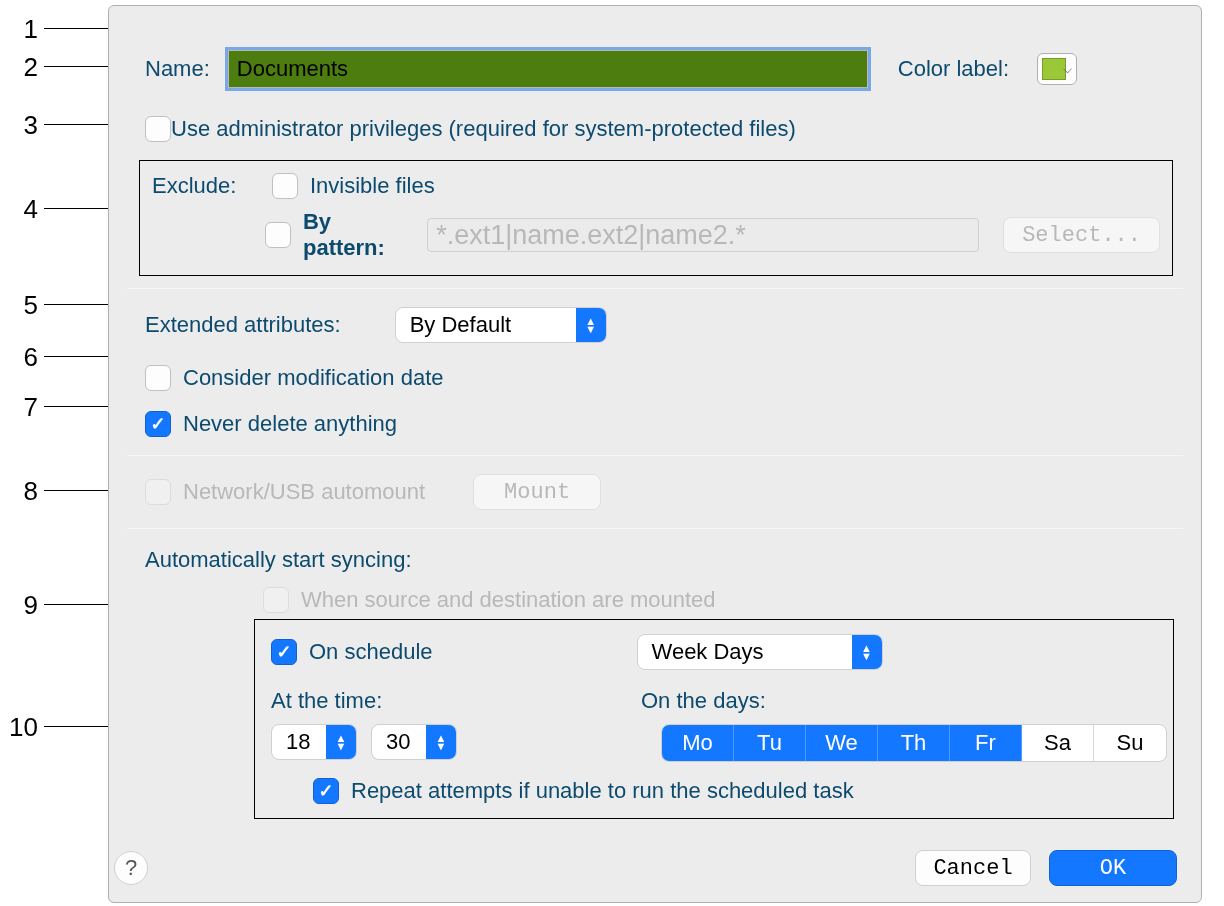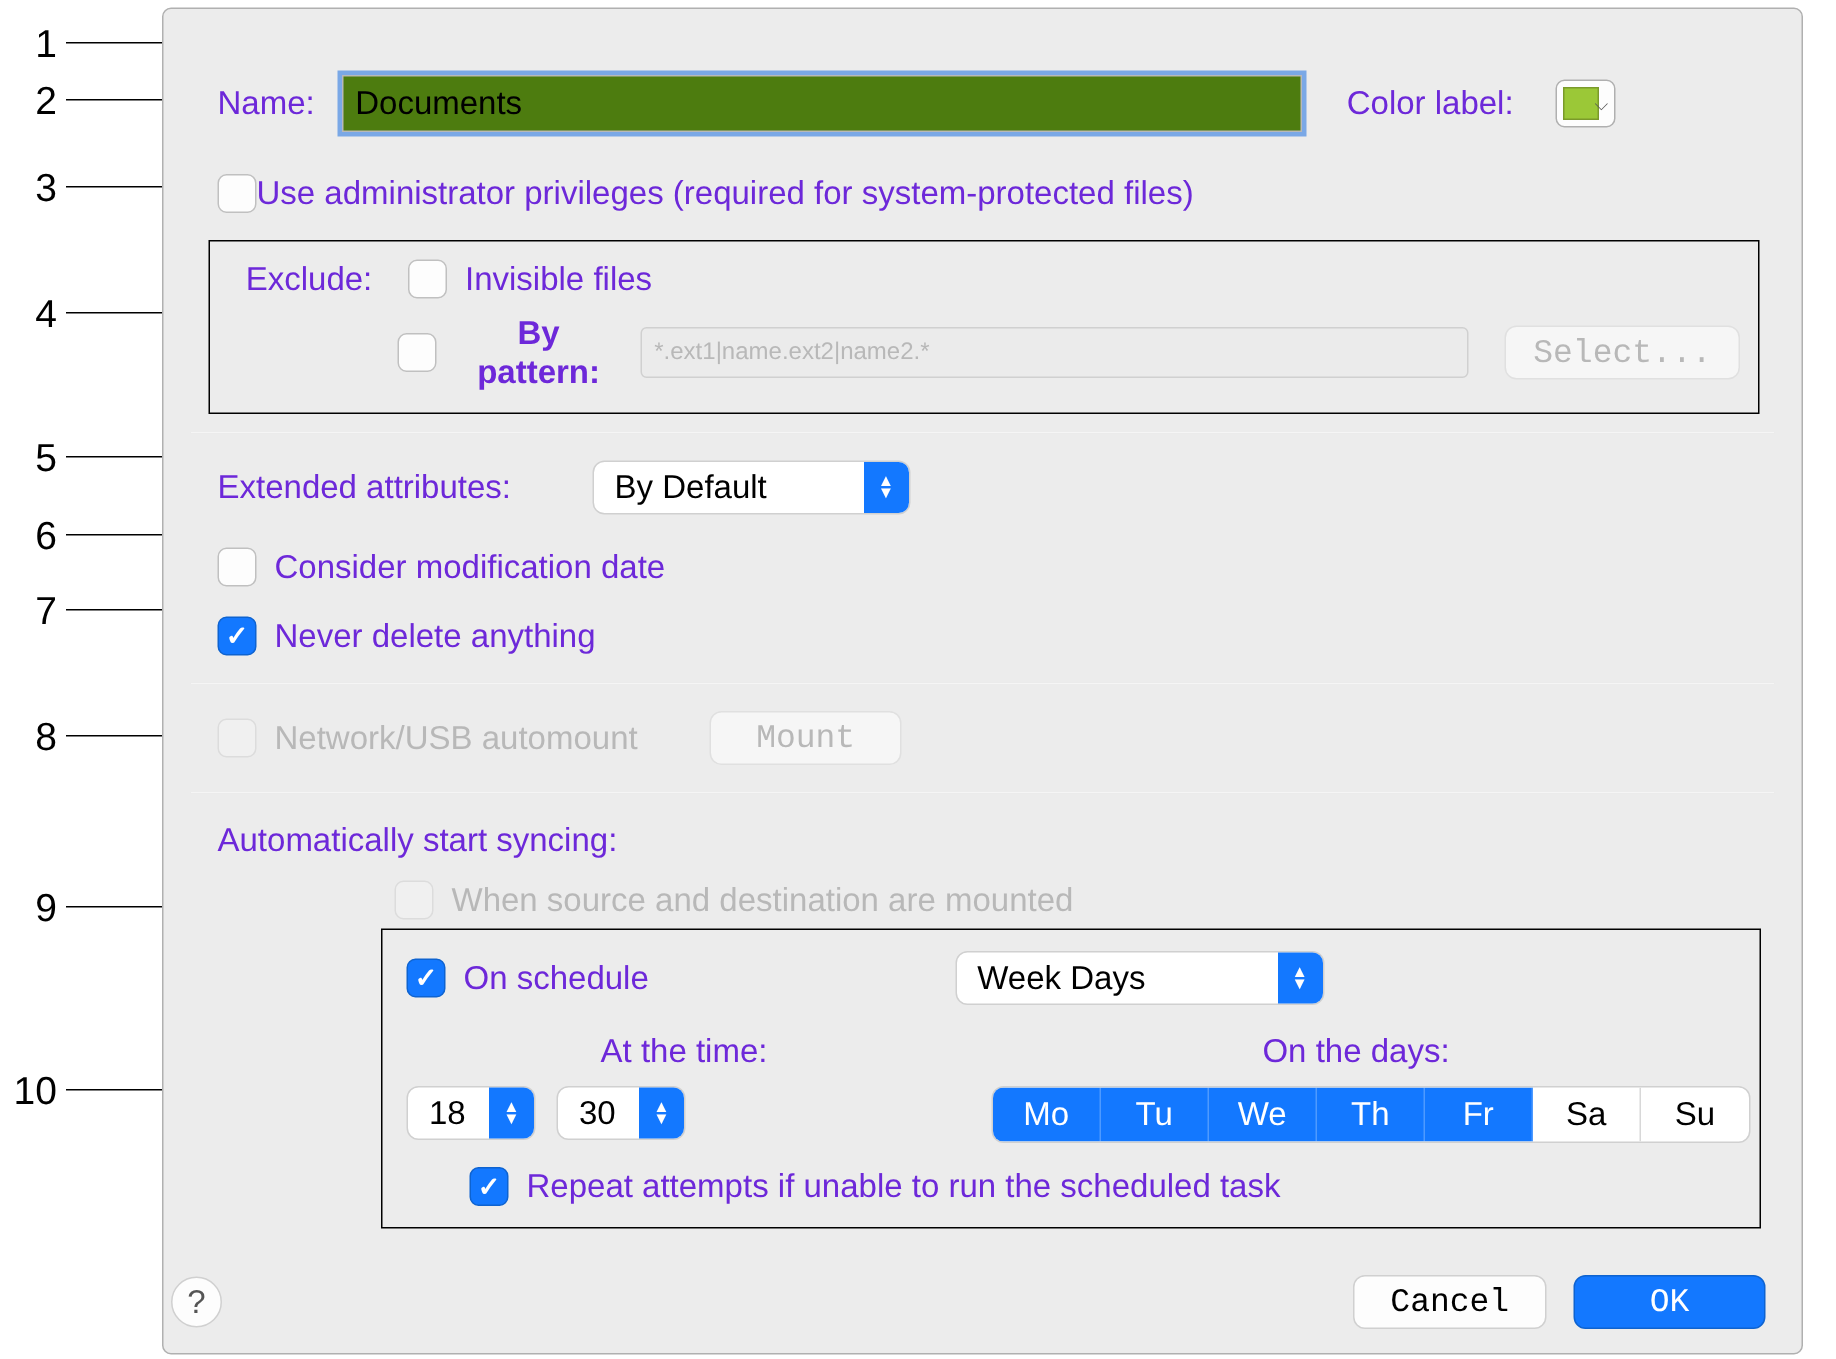--- a/index.html
+++ b/index.html
@@ -40,21 +40,21 @@
       border: 1px solid #b0b0b0;
       border-radius: 6px;
       padding-top: 44px;
     }
     .row {
       display: flex;
       align-items: center;
       padding-left: 36px;
       padding-right: 28px;
     }
-    .label { color: #6d28d9; text-align: center; }
+    .label { color: #0c4a6e; }
     .text-input {
       font-size: 22px;
       padding: 4px 8px;
       height: 36px;
       border: 1px solid #c8c8c8;
       background: #fff;
       font-family: inherit;
     }
     .name-input {
       width: 640px;
@@ -116,21 +116,21 @@
       padding: 12px 12px 14px 12px;
     }
     .exclude-row { display: flex; align-items: center; margin-bottom: 10px; flex-wrap: nowrap;}
     .disabled-text { color: #b8b8b8; }
     .placeholder-input {
       flex: 0 0 552px;
       height: 34px;
       background: #ebebeb;
       border: 1px solid #d0d0d0;
       border-radius: 4px;
-      font-size: 16px;
+      font-size: 27px;
       padding: 3px 8px;
       font-family: inherit;
     }
     .placeholder-input::placeholder { color:#b8b8b8; }
     .btn {
       font-size: 22px;
       font-family: Liberation Mono, monospace;
       height: 36px;
       border-radius: 8px;
       border: 1px solid #d0d0d0;
@@ -213,21 +213,21 @@
       justify-content: center;
       font-size: 22px;
       font-family: inherit;
       color: #555;
     }
     .ok-btn {
       background: #1378ff; color: #fff;
       border: 1px solid #0e63d0;
       width: 128px;
     }
-    .cancel-btn { width: 129px; }
+    .cancel-btn { width: 116px; }
   </style>
 </head>
 <body>
 
 <div class="callout-num" style="left:2px; top:14px;">1</div>
 <div class="callout-num" style="left:2px; top:52px;">2</div>
 <div class="callout-num" style="left:2px; top:110px;">3</div>
 <div class="callout-num" style="left:2px; top:194px;">4</div>
 <div class="callout-num" style="left:2px; top:290px;">5</div>
 <div class="callout-num" style="left:2px; top:342px;">6</div>

